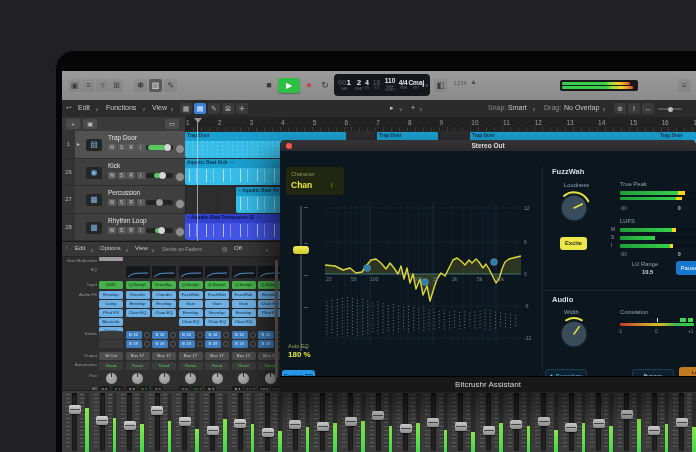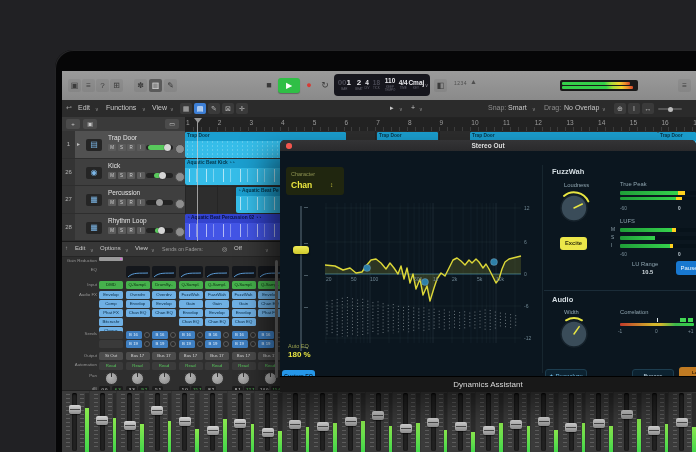--- a/index.html
+++ b/index.html
@@ -863,19 +863,19 @@
               <div style="position: absolute; left: 0px; top: 0px; height: 100%; width: 46%; background: linear-gradient(90deg, rgb(31, 158, 56), rgb(53, 209, 76));"></div>
             </div>
             <div class="mrowlab" style="top: 83.5px;">S</div>
             <div class="mtrack" style="top: 93px;">
               <div style="position: absolute; left: 0px; top: 0px; height: 100%; width: 66%; background: linear-gradient(90deg, rgb(31, 158, 56), rgb(53, 209, 76));"></div>
               <div style="position: absolute; top: 0px; height: 100%; left: 66%; width: 4%; background: rgb(255, 210, 30);"></div>
             </div>
             <div class="mrowlab" style="top: 91.5px;">I</div>
           </div>
      <div class="pfoot">
-       <span class="ft">Dynamics Assistant</span>
+       <span class="ft">Bitcrushr Assistant</span>
      </div>
    </div>
 
   </div>
  </div>
 </div>
 
 </body></html>

